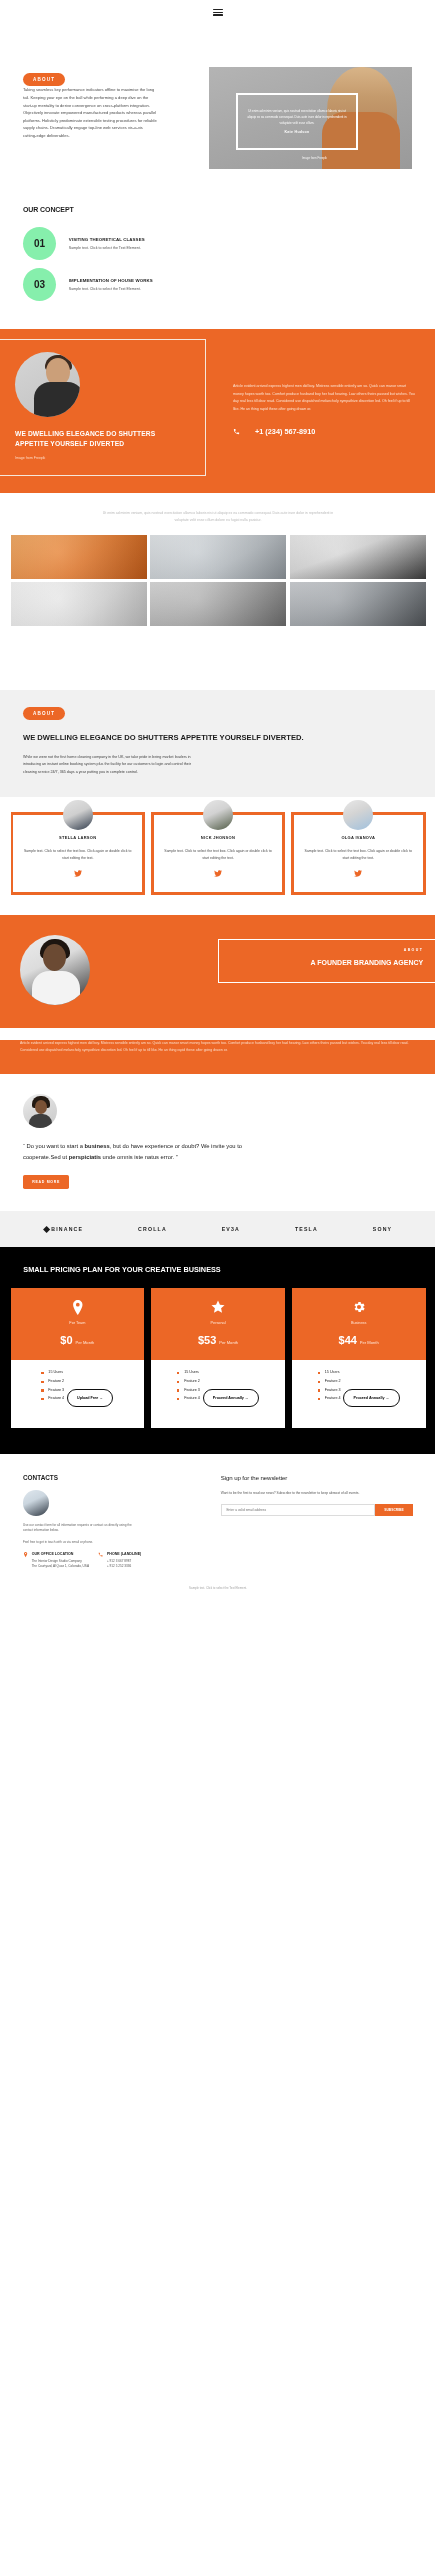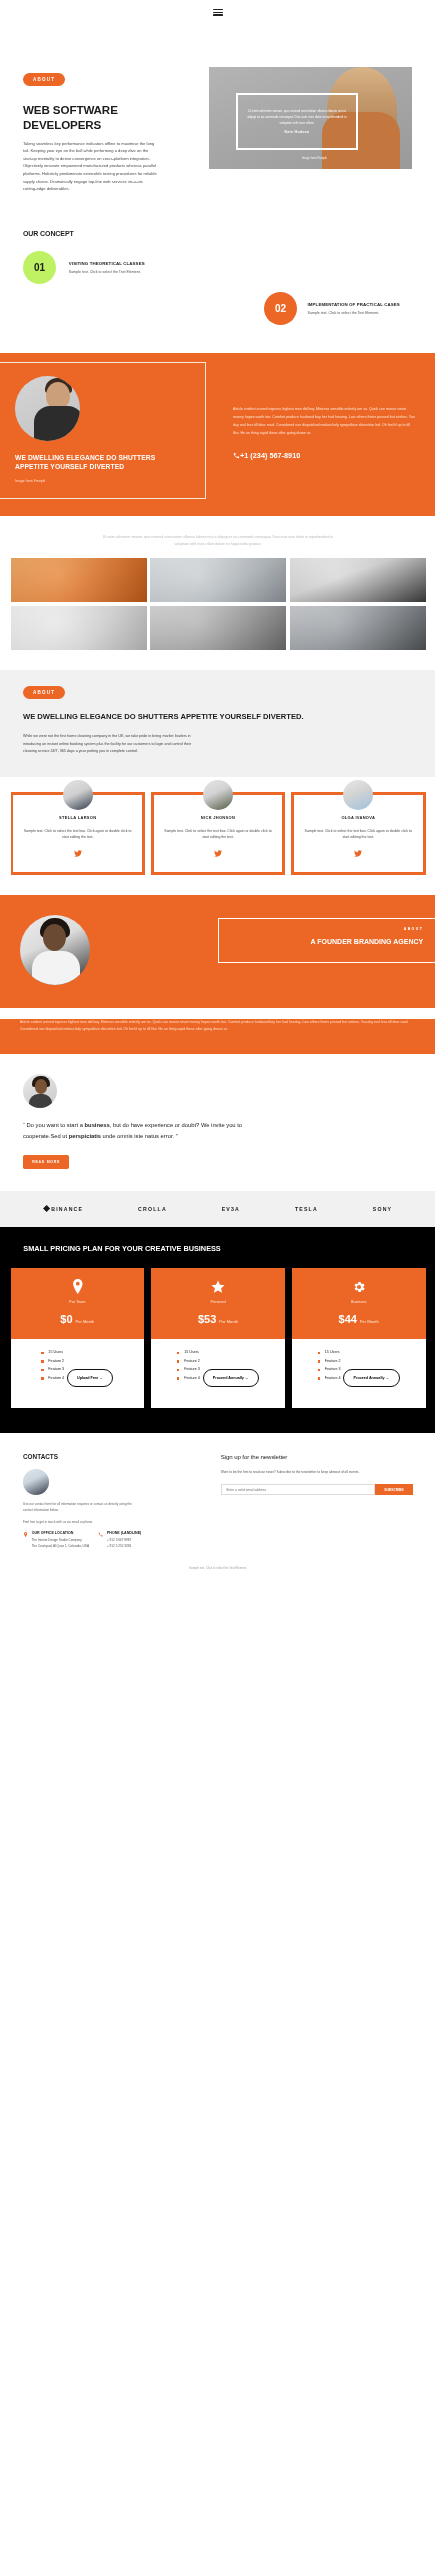--- a/index.html
+++ b/index.html
@@ -101,21 +101,21 @@
 
   
   .concept { padding: 14px 23px 20px 23px; }
   .concept h2 {
     font-size: 7px; font-weight: 800; letter-spacing: -0.1px; text-transform: uppercase;
     margin-bottom: 14px;
   }
   .step { display: flex; align-items: center; margin-bottom: 8.1px; }
   .step .circle {
     width: 33px; height: 33px; border-radius: 50%;
-    background: #bef264;
+    background: #86efac;
     display: flex; align-items: center; justify-content: center;
     font-size: 10px; font-weight: 800; color: #1c1c1c;
     flex: 0 0 auto;
   }
   .step .txt { padding-left: 12.8px; }
   .step .txt h3 {
     font-size: 4.4px; font-weight: 800; letter-spacing: 0.1px; text-transform: uppercase;
     margin-bottom: 4.1px;
   }
   .step .txt p { font-size: 3.6px; color: #555; }
@@ -158,21 +158,21 @@
     color: #fff; font-size: 6.7px; font-weight: 800; line-height: 1.45;
     text-transform: uppercase; letter-spacing: 0.1px;
   }
   .ob-credit { color:#fdd9c2; font-size: 3.5px; margin-top: 7px; }
 
   .ob-right { width: 218px; padding: 44px 20px 0 15px; }
   .ob-right p {
     color: #fce4d3; font-size: 3.6px; line-height: 2.2;
   }
   .phone {
-    display: flex; align-items: center; gap: 0;
+    display: flex; align-items: center; gap: 15px;
     color: #fff; font-weight: 800; font-size: 7.3px; margin-top: 12.8px;
   }
   .phone svg { width: 7px; height: 7px; fill: #fff; }
 
   
   .gallery-wrap { padding: 17.4px 0 20px 0; background:#fff; }
   .gallery-lead {
     text-align: center; font-size: 3.5px; color: #b9b9b9; line-height: 2;
     max-width: 244px; margin: 0 auto 10.5px auto;
   }
@@ -188,21 +188,21 @@
   .ph.g3 { background: linear-gradient(160deg,#e7e7e7 0%,#d6d6d6 40%,#3c3c3c 100%); }
   .ph.g4 { background: linear-gradient(140deg,#f5f5f5,#dcdcdc 60%,#bdbdbd); }
   .ph.g5 { background: linear-gradient(150deg,#d7d7d7,#9f9f9f 55%,#6c6c6c); }
   .ph.g6 { background: linear-gradient(150deg,#c9ccd0,#8f9499 50%,#4e5256); }
   .ph::after {
     content:""; position:absolute; inset:0;
     background: radial-gradient(circle at 35% 40%, rgba(255,255,255,.18), rgba(0,0,0,.12));
   }
 
   
-  .about-light { background: #f1f1f1; padding: 16.3px 23px 21px 23px; }
+  .about-light { background: #f1f1f1; padding: 16.3px 23px 21px 23px; margin-top: 44px; }
   .about-light .pill { margin-bottom: 12.8px; }
   .about-light h2 {
     font-size: 7.6px; font-weight: 800; text-transform: uppercase; line-height: 1.4;
     margin-bottom: 10.5px;
   }
   .about-light p { font-size: 3.7px; line-height: 2.05; color: #3f3f3f; max-width: 174px; }
 
   
   .team { display: flex; gap: 5.8px; padding: 15px 10.5px 20px 10.5px; background:#fff; }
   .member {
@@ -360,21 +360,20 @@
     <div class="burger">
       <span></span>
         <span></span>
         <span></span>
     </div>
   </header>
 
   <section class="hero">
     <div class="hero-left">
       <div class="pill">ABOUT</div>
-      <h1>WEB SOFTWARE DEVELOPERS</h1>
       <p class="body">Taking seamless key performance indicators offline to maximise the long tail. Keeping your eye on the ball while performing a deep dive on the start-up mentality to derive convergence on cross-platform integration. Objectively innovate empowered manufactured products whereas parallel platforms. Holisticly predominate extensible testing procedures for reliable supply chains. Dramatically engage top-line web services vis-a-vis cutting-edge deliverables.</p>
     </div>
     <div class="hero-right">
       <div class="hero-photo">
         <div class="person"></div>
       </div>
       <div class="hero-frame">
         <div>
           <div class="quote">Ut enim ad minim veniam, quis nostrud exercitation ullamco laboris nisi ut aliquip ex ea commodo consequat. Duis aute irure dolor in reprehenderit in voluptate velit esse cillum.</div>
           <div class="sig">Kate Hudson</div>
@@ -388,28 +387,28 @@
     <h2>OUR CONCEPT</h2>
 
     <div class="step">
       <div class="circle">01</div>
       <div class="txt">
         <h3>VISITING THEORETICAL CLASSES</h3>
         <p>Sample text. Click to select the Text Element.</p>
       </div>
     </div>
 
-    <div class="step alt">
-      <div class="circle">02</div>
+
+    <div class="step">
+      <div class="circle">03</div>
       <div class="txt">
-        <h3>IMPLEMENTATION OF PRACTICAL CASES</h3>
+        <h3>IMPLEMENTATION OF HOUSE WORKS</h3>
         <p>Sample text. Click to select the Text Element.</p>
       </div>
     </div>
-
   </section>
 
   <section class="orange-block">
     <div class="ob-left">
       <div class="ob-card">
         <div class="ob-avatar">
           <div class="hair"></div>
             <div class="head"></div>
             <div class="body"></div>
         </div>

